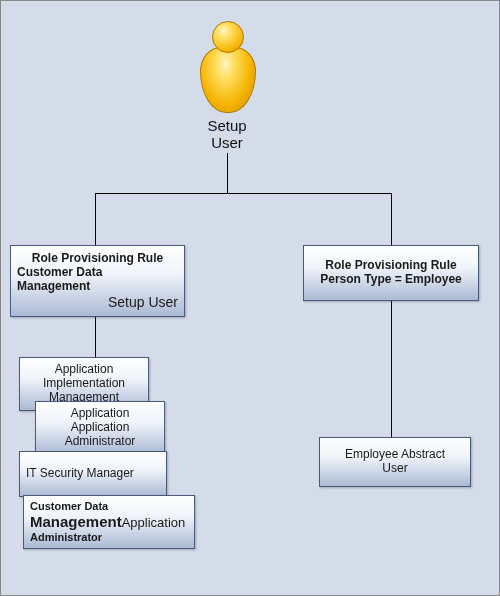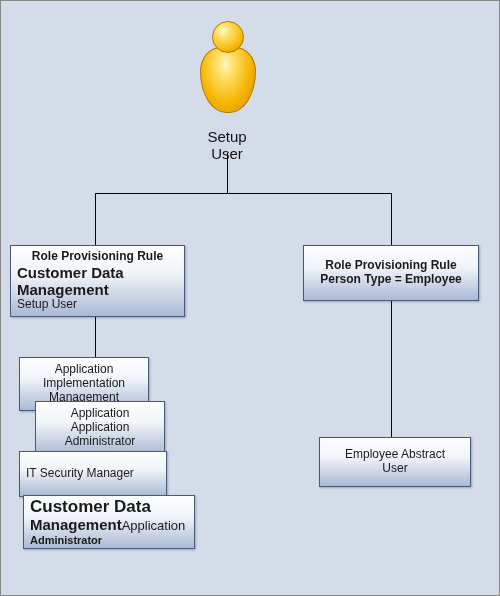--- a/index.html
+++ b/index.html
@@ -27,21 +27,20 @@
     line-height:1.15;
   }
   .box.center{text-align:center;align-items:center}
   .box .b{font-weight:bold;font-size:12px}
   .lbl{
     position:absolute;
     font-size:15px;
     color:#111;
     text-align:center;
     width:80px;
-    margin-top:11px;
   }
   .conn{position:absolute;background:#000}
   .conn.h{height:1px}
   .conn.v{width:1px}
   
   .user-icon{position:absolute;left:196px;top:20px;width:60px;height:92px}
   .user-icon .head{
     position:absolute;left:15px;top:0;width:30px;height:30px;border-radius:50%;
     background:radial-gradient(circle at 35% 30%,#fff6c8 0%,#ffe066 25%,#f5b400 70%,#c98a00 100%);
     border:1px solid #b07b00;
@@ -65,22 +64,22 @@
   <div>User</div>
 </div>
 
 <div class="conn v" style="left:226px;top:152px;height:40px"></div>
 <div class="conn h" style="left:94px;top:192px;width:296px"></div>
 <div class="conn v" style="left:94px;top:192px;height:52px"></div>
 <div class="conn v" style="left:390px;top:192px;height:52px"></div>
 
 <div class="box" style="left:9px;top:244px;width:175px;height:72px">
   <div class="b" style="text-align:center">Role Provisioning Rule</div>
-  <div class="b" style="font-size:15px;text-align:left">Customer Data Management</div>
-  <div style="font-size:12px;text-align:left">Setup User</div>
+  <div class="b" style="font-size:12px;text-align:left">Customer Data Management</div>
+  <div style="font-size:14px;text-align:right">Setup User</div>
 </div>
 
 <div class="box center" style="left:302px;top:244px;width:176px;height:56px">
   <div class="b">Role Provisioning Rule</div>
   <div class="b">Person Type = Employee</div>
 </div>
 
 <div class="conn v" style="left:94px;top:316px;height:40px"></div>
 
 <div class="conn v" style="left:390px;top:300px;height:136px"></div>
@@ -92,21 +91,21 @@
 </div>
 <div class="box center" style="left:34px;top:400px;width:130px;height:54px">
   <div>Application</div>
   <div>Application</div>
   <div>Administrator</div>
 </div>
 <div class="box" style="left:18px;top:450px;width:148px;height:44px;justify-content:center">
   <div>IT Security Manager</div>
 </div>
 <div class="box" style="left:22px;top:494px;width:172px;height:54px">
-  <div class="b" style="font-size:17px">Customer Data</div>
+  <div class="b" style="font-size:11px">Customer Data</div>
   <div>
     <span class="b" style="font-size:15px">Management</span><span style="font-size:13px">Application</span>
   </div>
   <div class="b" style="font-size:11px">Administrator</div>
 </div>
 
 <div class="box center" style="left:318px;top:436px;width:152px;height:50px">
   <div>Employee Abstract</div>
   <div>User</div>
 </div>

